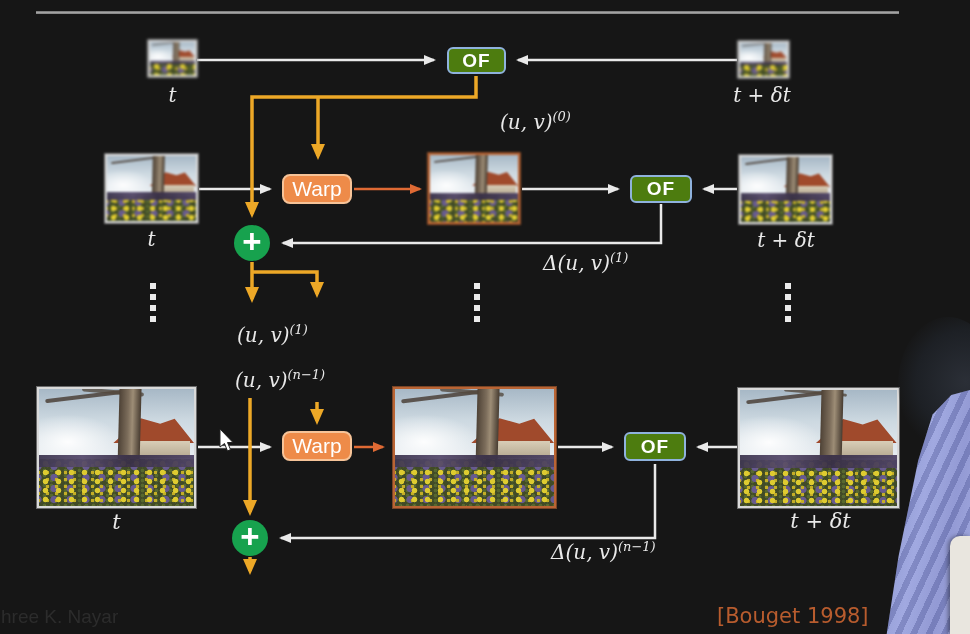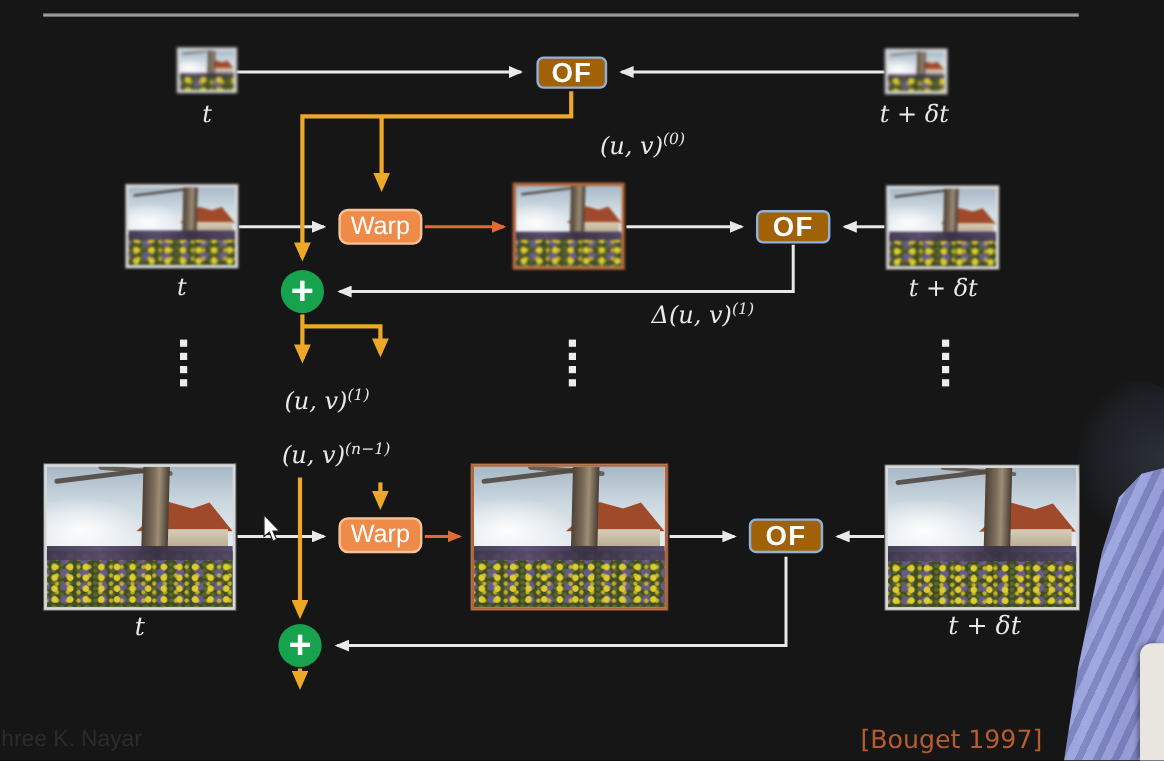--- a/index.html
+++ b/index.html
@@ -35,23 +35,23 @@
       radial-gradient(circle,#675a90 32%,rgba(0,0,0,0) 42%),
       radial-gradient(circle,#57682f 38%,rgba(0,0,0,0) 50%);
     background-size:13px 9px,9px 7px,16px 11px,7px 5px;
     background-position:0 0,4px 3px,7px 2px,2px 4px;}
   .hedge{position:absolute;left:0;bottom:33%;width:100%;height:11%;opacity:.95;
          background:linear-gradient(90deg,#3e3750,#564a6c 28%,#393047 58%,#4f4466);}
   .blur-hi{filter:blur(1.4px);}
   .blur-md{filter:blur(0.9px);}
   .blur-lo{filter:blur(0.5px);}
   
-  .of-box{position:absolute;background:#a16207;border:2px solid #8fb2dd;border-radius:6px;
+  .of-box{position:absolute;background:#4d7c0f;border:2px solid #8fb2dd;border-radius:6px;
           color:#fff;font-weight:600;display:flex;align-items:center;justify-content:center;
-          font-size:23px;letter-spacing:1px;}
+          font-size:19px;letter-spacing:1px;}
   .warp-box{position:absolute;background:#ee8b49;border:2px solid #f6c398;border-radius:8px;
             color:#fff;display:flex;align-items:center;justify-content:center;font-size:21px;}
   .plus-node{position:absolute;width:36px;height:36px;border-radius:50%;background:#17a24e;
              color:#fff;display:flex;align-items:center;justify-content:center;
              font-size:33px;font-weight:700;line-height:0;padding-bottom:3px;box-sizing:border-box;}
   .result-box{position:absolute;border:2px solid #d9a42a;display:flex;align-items:center;
               justify-content:center;background:rgba(0,0,0,.25);}
   
   .mlabel{position:absolute;color:#e9e9e9;font-family:"DejaVu Serif",serif;font-style:italic;
           font-size:20px;white-space:nowrap;}
@@ -295,24 +295,27 @@
       <div class="trunk"></div>
     <div class="flowers"></div>
       <div class="hedge"></div>
   </div>
   <div class="mlabel center" style="left:742px;top:509px;width:157px;font-size:21px;">t + δt</div>
 
   <div class="plus-node" style="left:232px;top:520px;">
     <span>+</span>
   </div>
 
+  <div class="mlabel" style="left:551px;top:539px;">
+    <span>Δ(u, v)</span><sup>(n−1)</sup>
+  </div>
 
 
   <div class="watermark">hree K. Nayar</div>
-  <div class="citation">[Bouget 1997]</div>
+  <div class="citation">[Bouget 1998]</div>
 
   <div class="person">
     <div class="hair"></div>
     <div class="shirt"></div>
     <div class="paper"></div>
   </div>
 
   <svg class="cursor" width="18" height="26">
     <polygon points="1,1 1,19 5.5,15.5 8.5,23 11.5,21.5 8.5,14.5 14,14.5" fill="#ffffff" stroke="#222222" stroke-width="1"></polygon>
   </svg>

